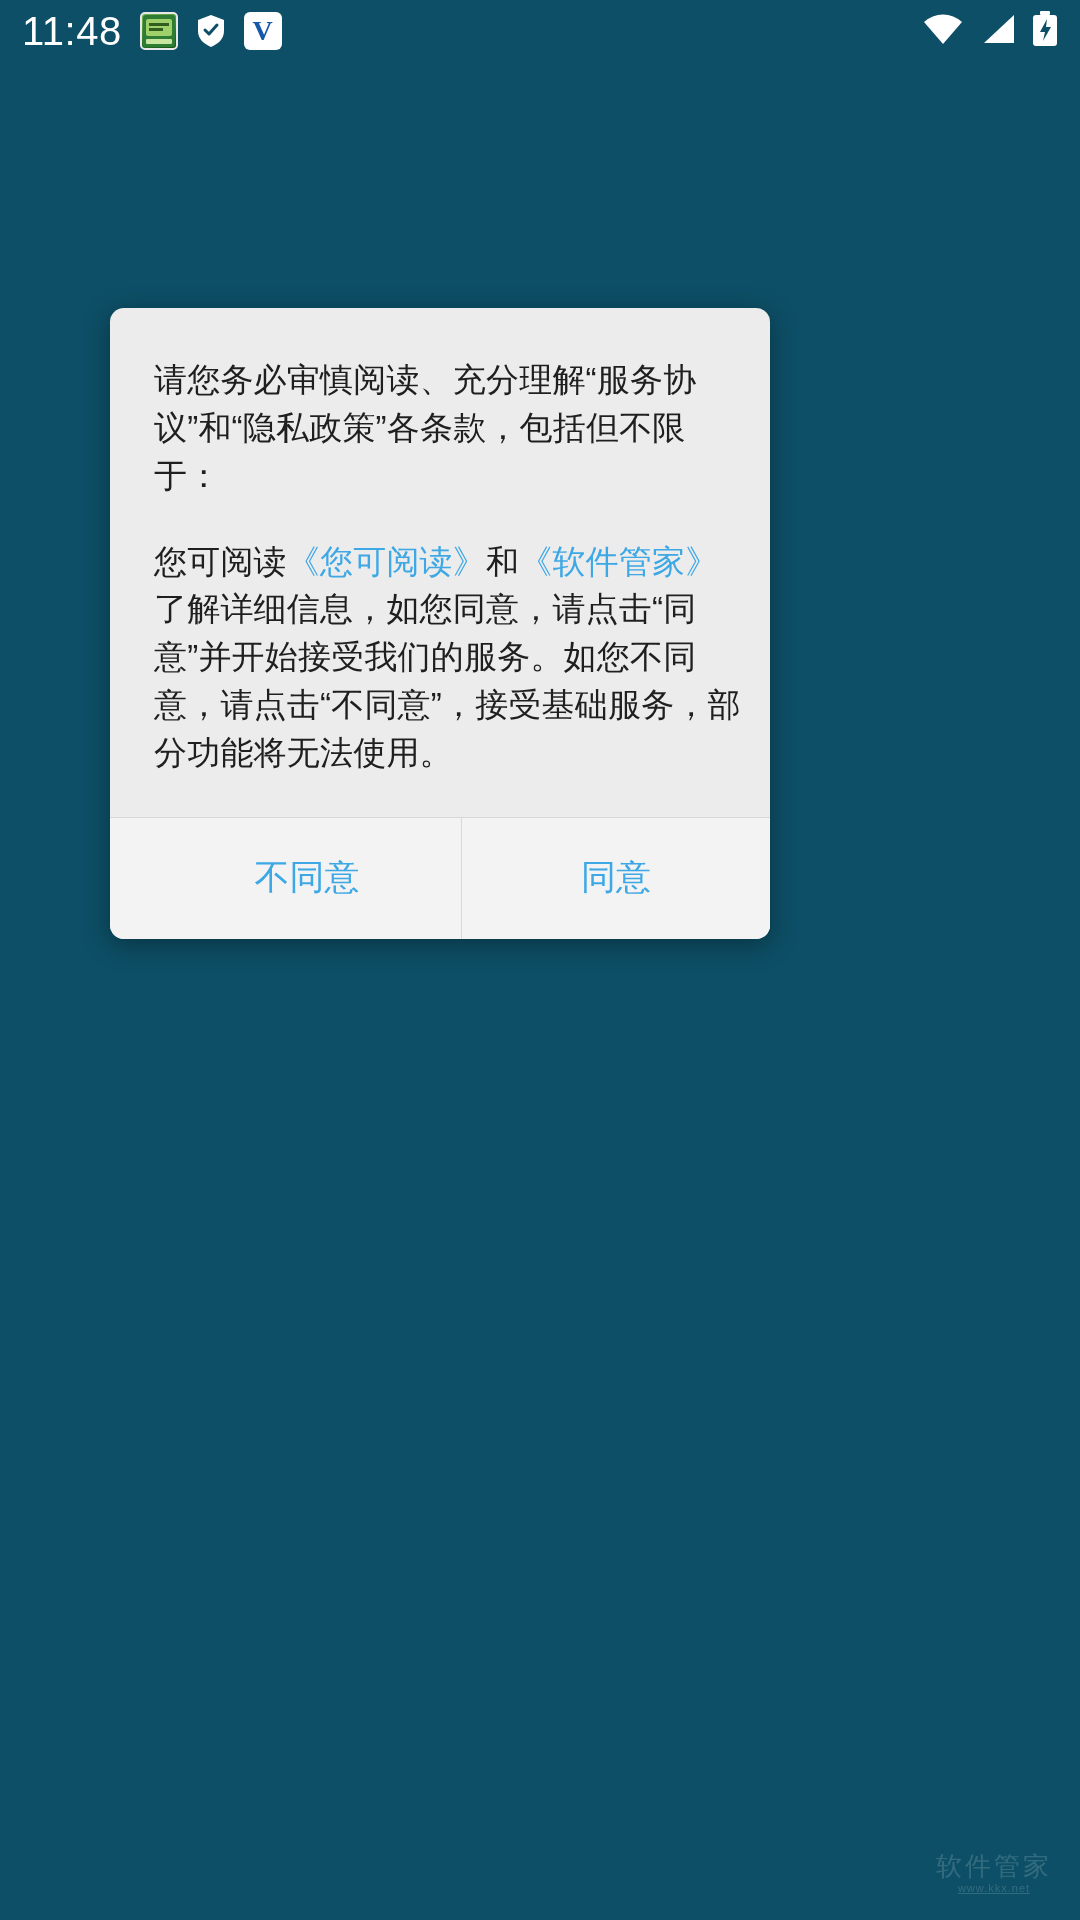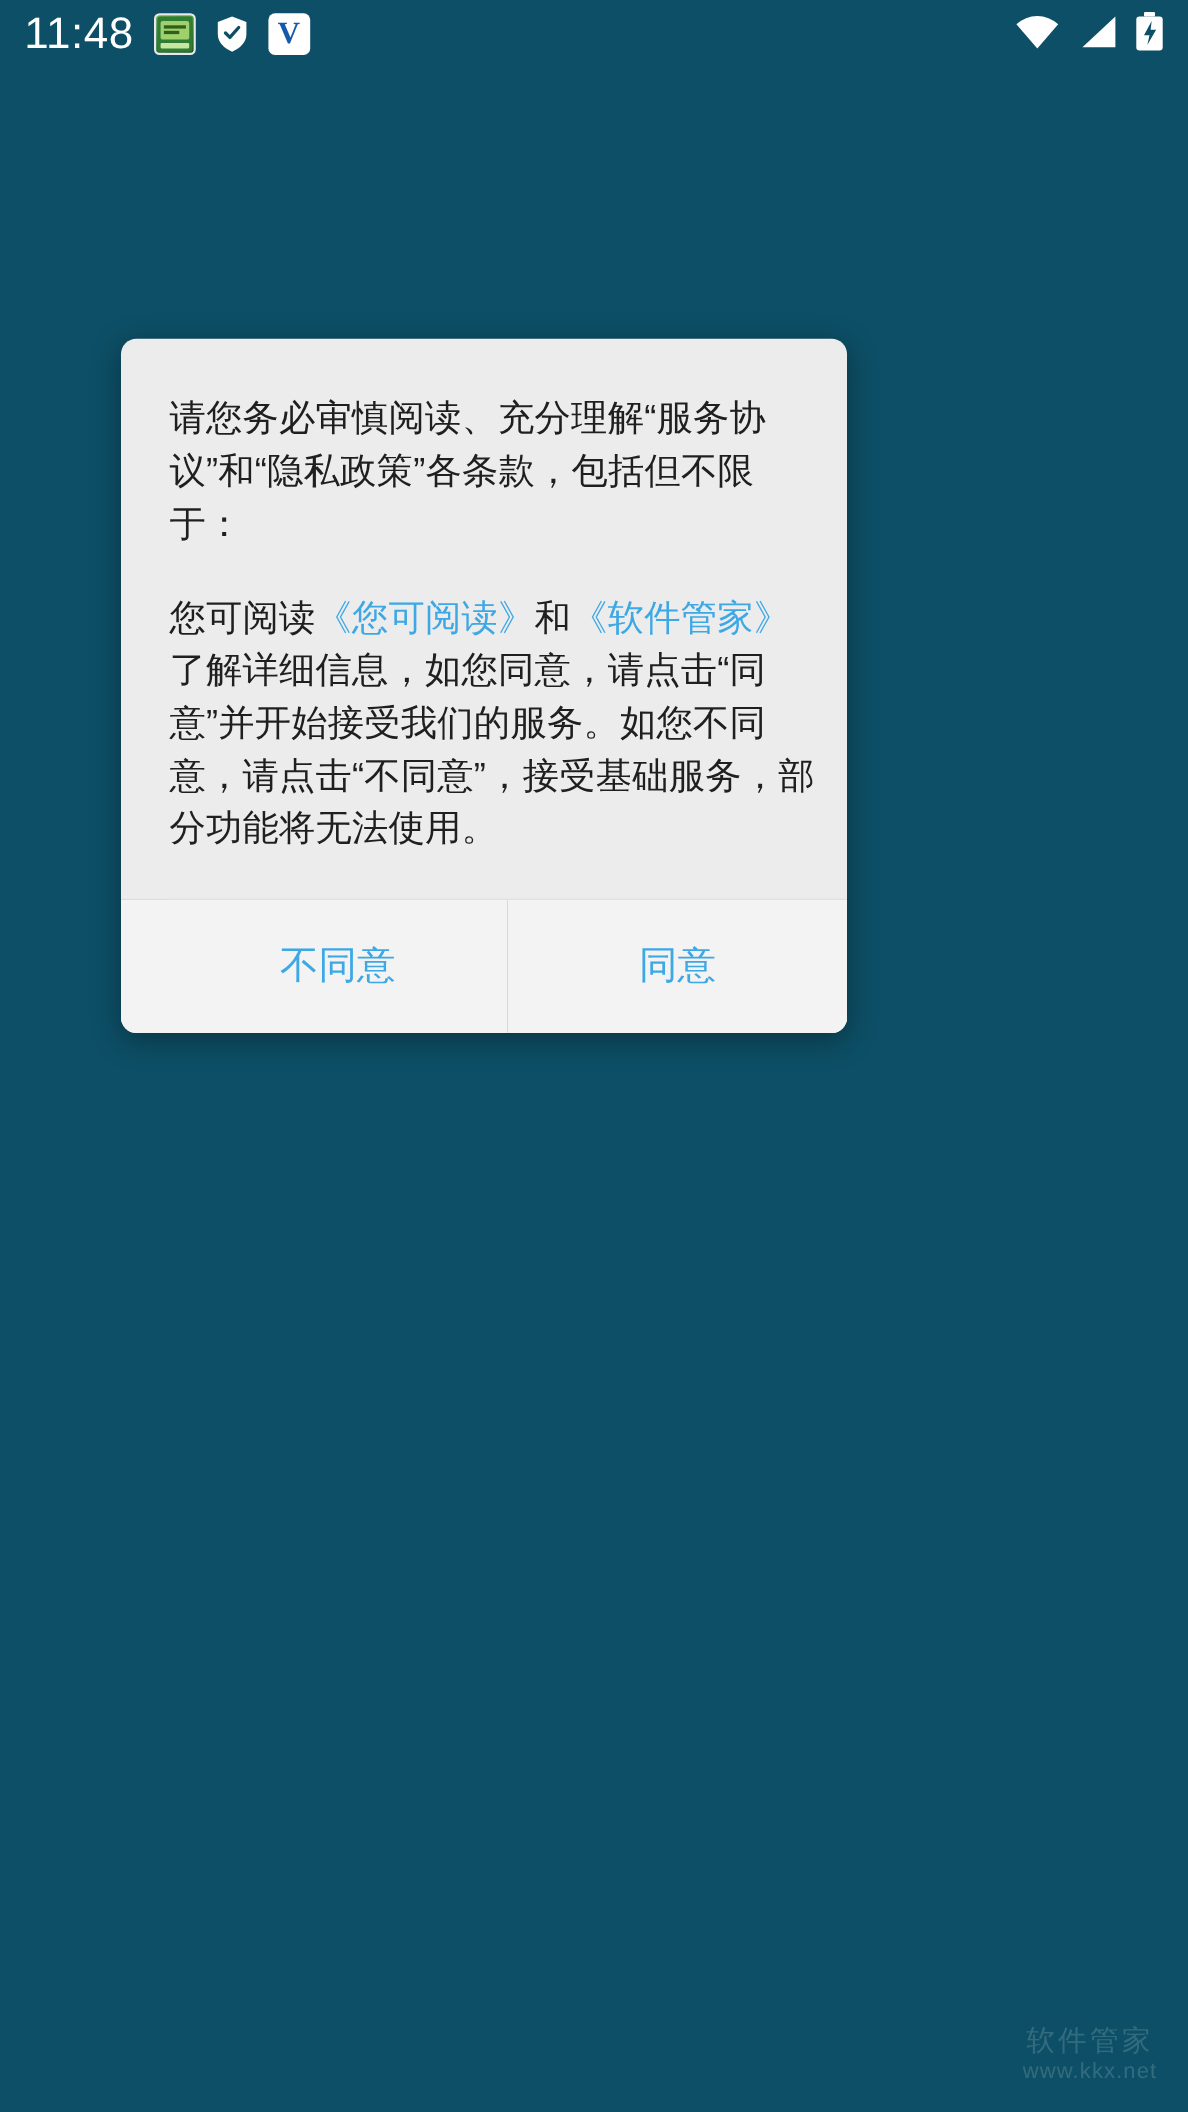--- a/index.html
+++ b/index.html
@@ -132,21 +132,21 @@
   
   .watermark {
     position: absolute;
     right: 28px;
     bottom: 24px;
     text-align: center;
     color: rgba(255,255,255,0.16);
     line-height: 1.25;
   }
   .watermark .wm-main { font-size: 26px; letter-spacing: 3px; }
-  .watermark .wm-sub { font-size: 20px; letter-spacing: 1px; }
+  .watermark .wm-sub { font-size: 11px; letter-spacing: 1px; text-decoration: underline; }
 </style>
 </head>
 <body>
 
 <div class="status-bar">
   <div class="status-clock">11:48</div>
 
   <div class="status-left-icons">
     <div class="icon-app">
       <svg width="34" height="34" viewBox="0 0 34 34" aria-hidden="true">

